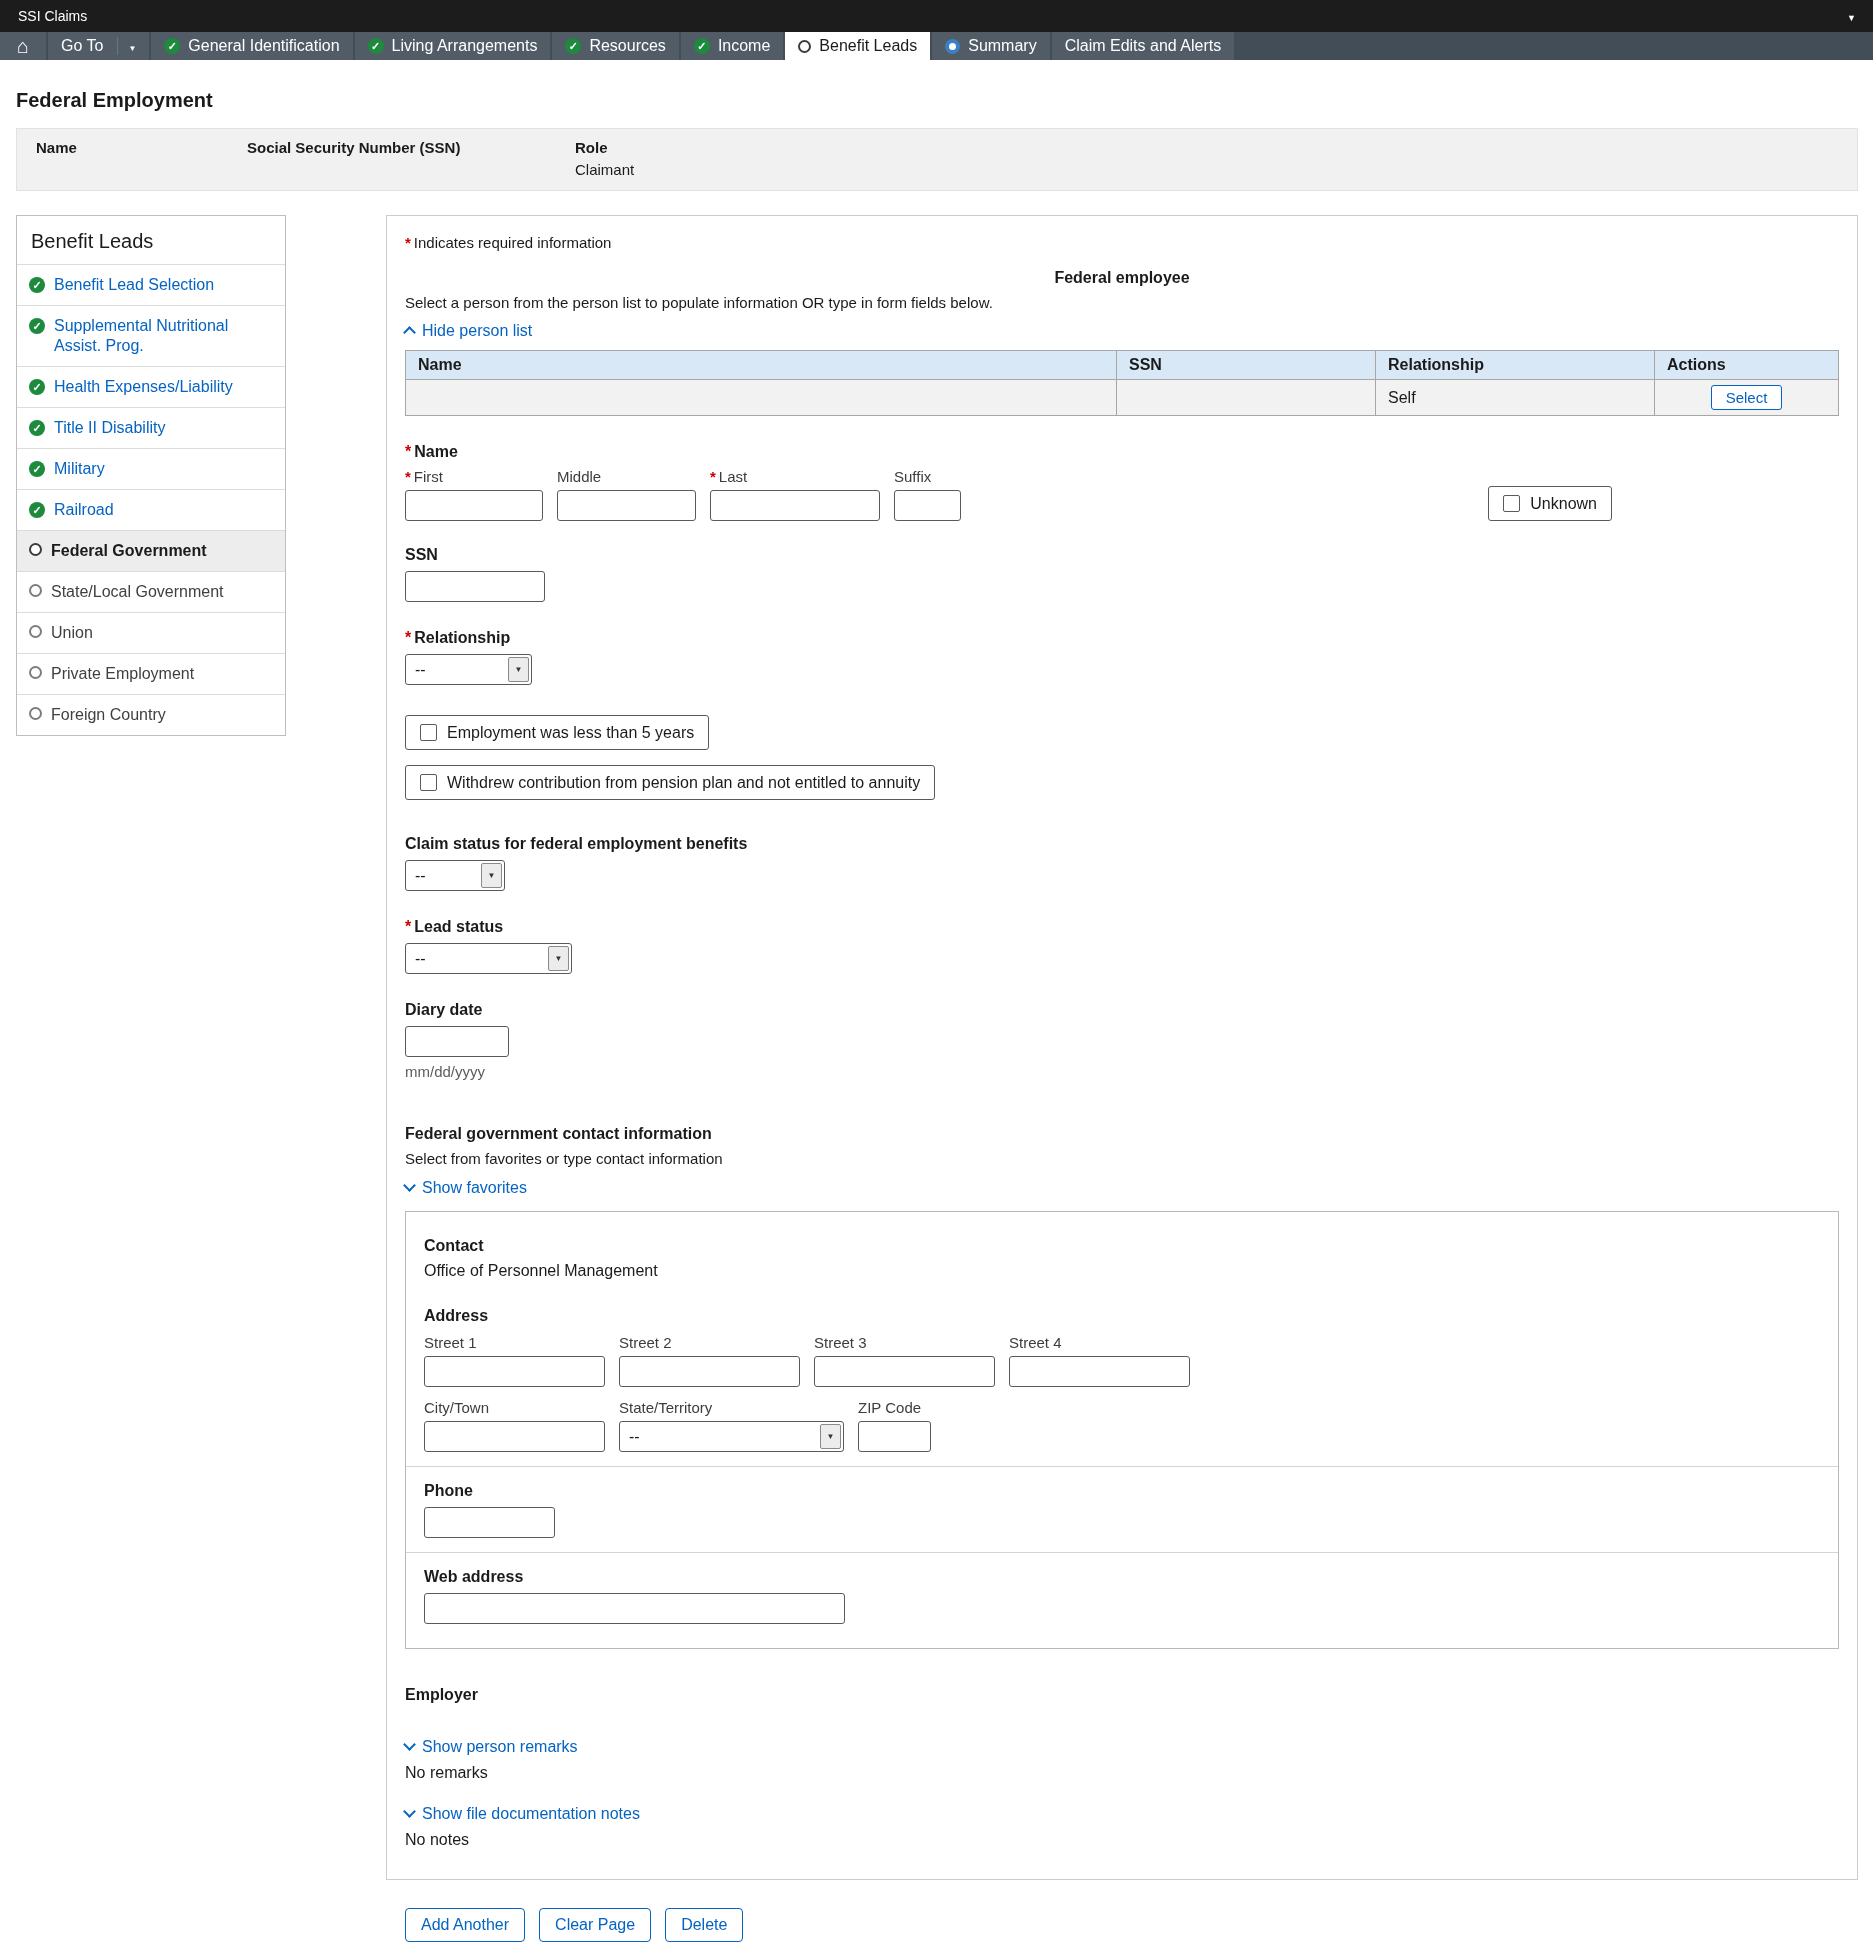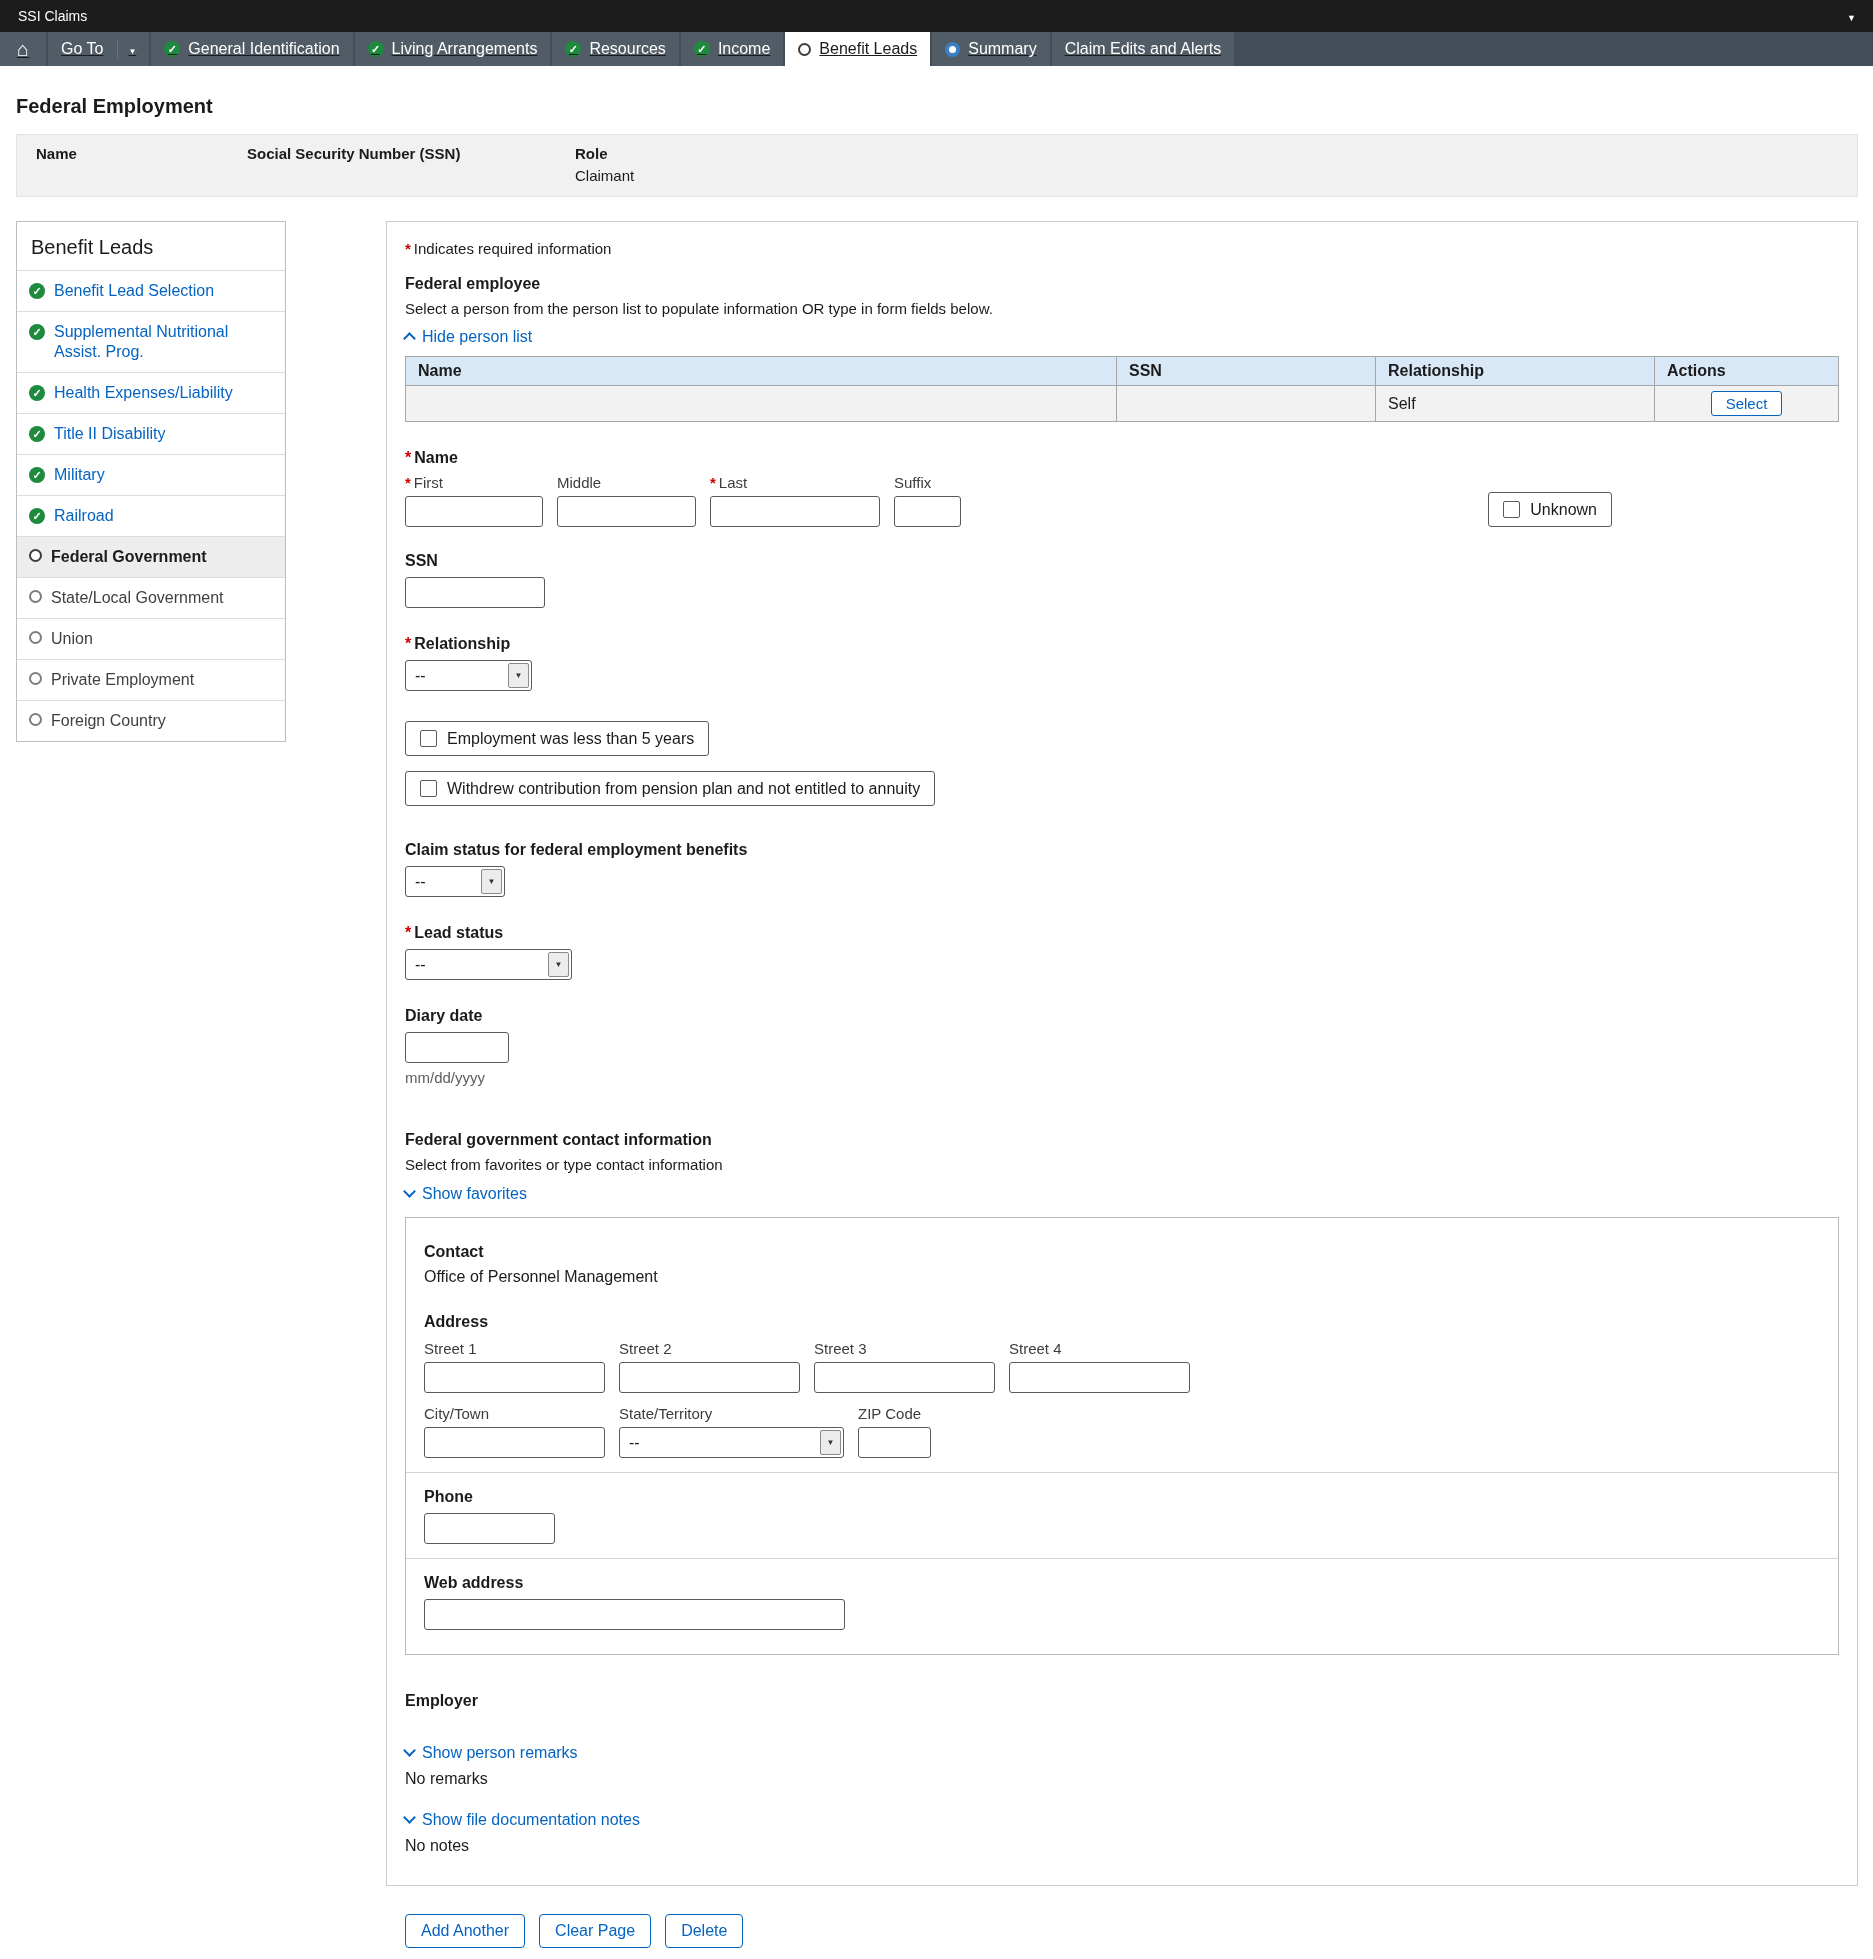--- a/index.html
+++ b/index.html
@@ -14,22 +14,22 @@
     height: 26px; background: #1c1c1c; color: #fff;
     display: flex; align-items: center; justify-content: space-between;
     padding: 16px 18px;
   }
   .topbar-title { font-size: 14px; }
   .caret::before { content: "▼"; font-size: 9px; line-height: 1; }
   .caret { color: #fff; cursor: pointer; }
 
   
   .navbar {
-    height: 34px; background: #434d57;
-    display: flex; align-items: stretch; gap: 2px; text-decoration: underline;
+    height: 28px; background: #434d57;
+    display: flex; align-items: stretch; gap: 2px;
   }
   .nav-home {
     width: 46px; background: #515c66; color: #fff;
     display: flex; align-items: center; justify-content: center; cursor: pointer;
   }
   .home-icon::before { content: "⌂"; font-size: 20px; color: #fff; }
   .nav-tab {
     display: flex; align-items: center; gap: 8px; padding: 0 13px;
     background: #515c66; color: #fff; font-size: 16px; cursor: pointer;
     white-space: nowrap;
@@ -135,21 +135,21 @@
     background: #ececec; display: flex; align-items: center; justify-content: center; flex: none;
   }
   .fs-arrow::before { content: "▼"; font-size: 8px; color: #333; }
 
   .hint { font-size: 15px; color: #5d5d5d; margin-top: 6px; line-height: 17px; }
 
   .contact-box { border: 1px solid #b9b9b9; margin-top: 14px; padding: 24px 18px; }
   .divider { border: none; border-top: 1px solid #d4d4d4; margin: 14px -18px; }
 
   .mt6 { margin-top: 6px; align-items: flex-end; } .mt8 { margin-top: 8px; } .mt9 { margin-top: 9px; }
-  .mt12 { margin-top: 12px; } .mt15 { margin-top: 15px; } .mt16 { margin-top: 16px; }
+  .mt12 { margin-top: 12px; } .mt15 { margin-top: 15px; } .mt16 { margin-top: 16px; text-align: center; }
   .mt20 { margin-top: 20px; } .mt24 { margin-top: 24px; } .mt26 { margin-top: 26px; }
   .mt30 { margin-top: 30px; } .mt34 { margin-top: 34px; } .mt36 { margin-top: 36px; }
   .mt44 { margin-top: 44px; }
 
   .btn-sm {
     border: 1px solid #0563c1; color: #0563c1; background: #fff;
     border-radius: 3px; padding: 3px 14px; font-size: 15px; font-family: inherit; cursor: pointer;
   }
   .btn-outline {
     border: 1px solid #0563c1; color: #0563c1; background: #fff;

